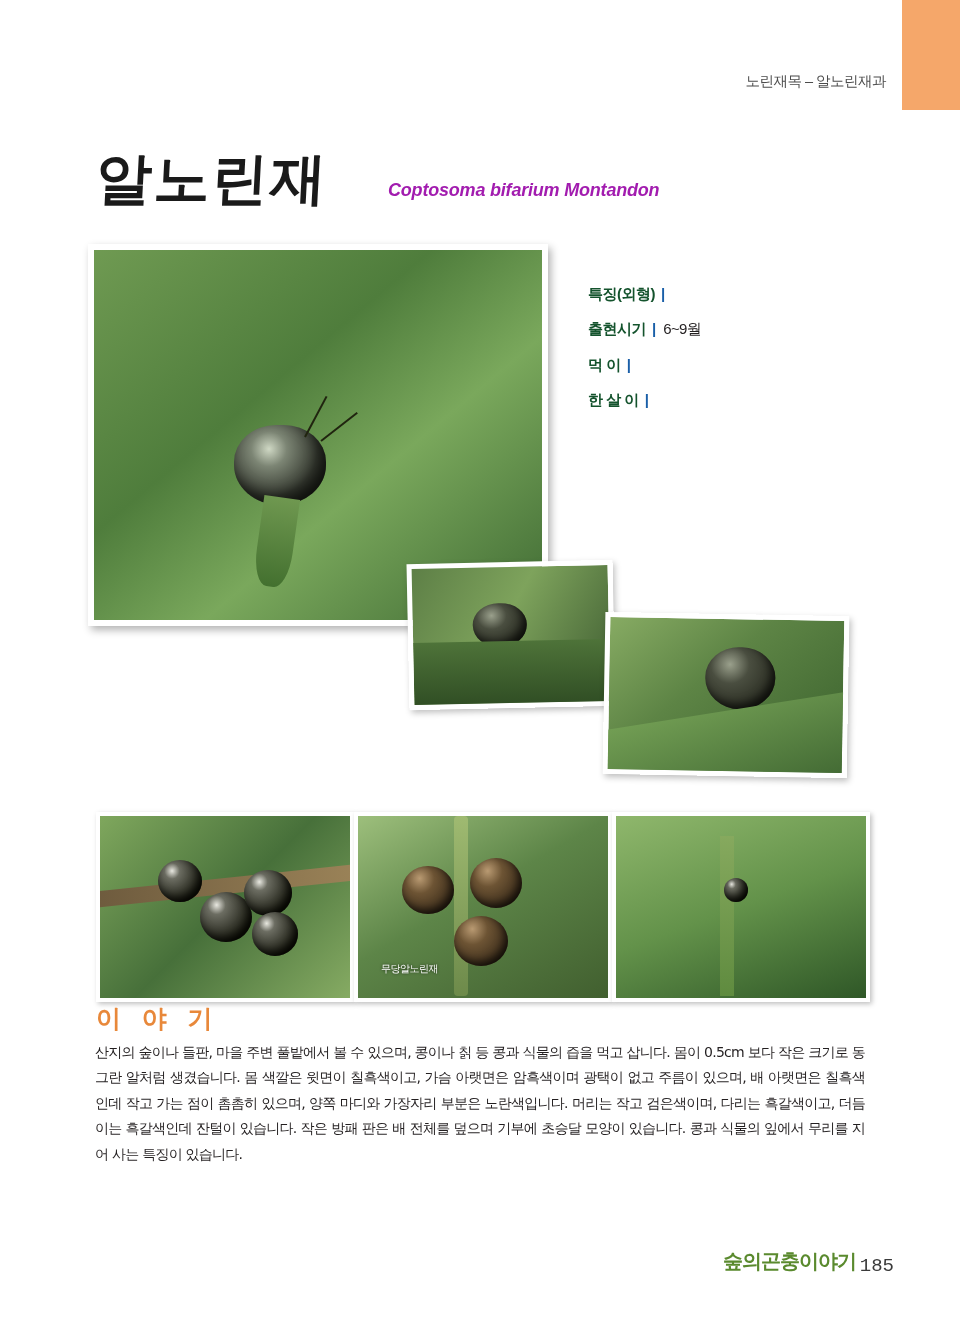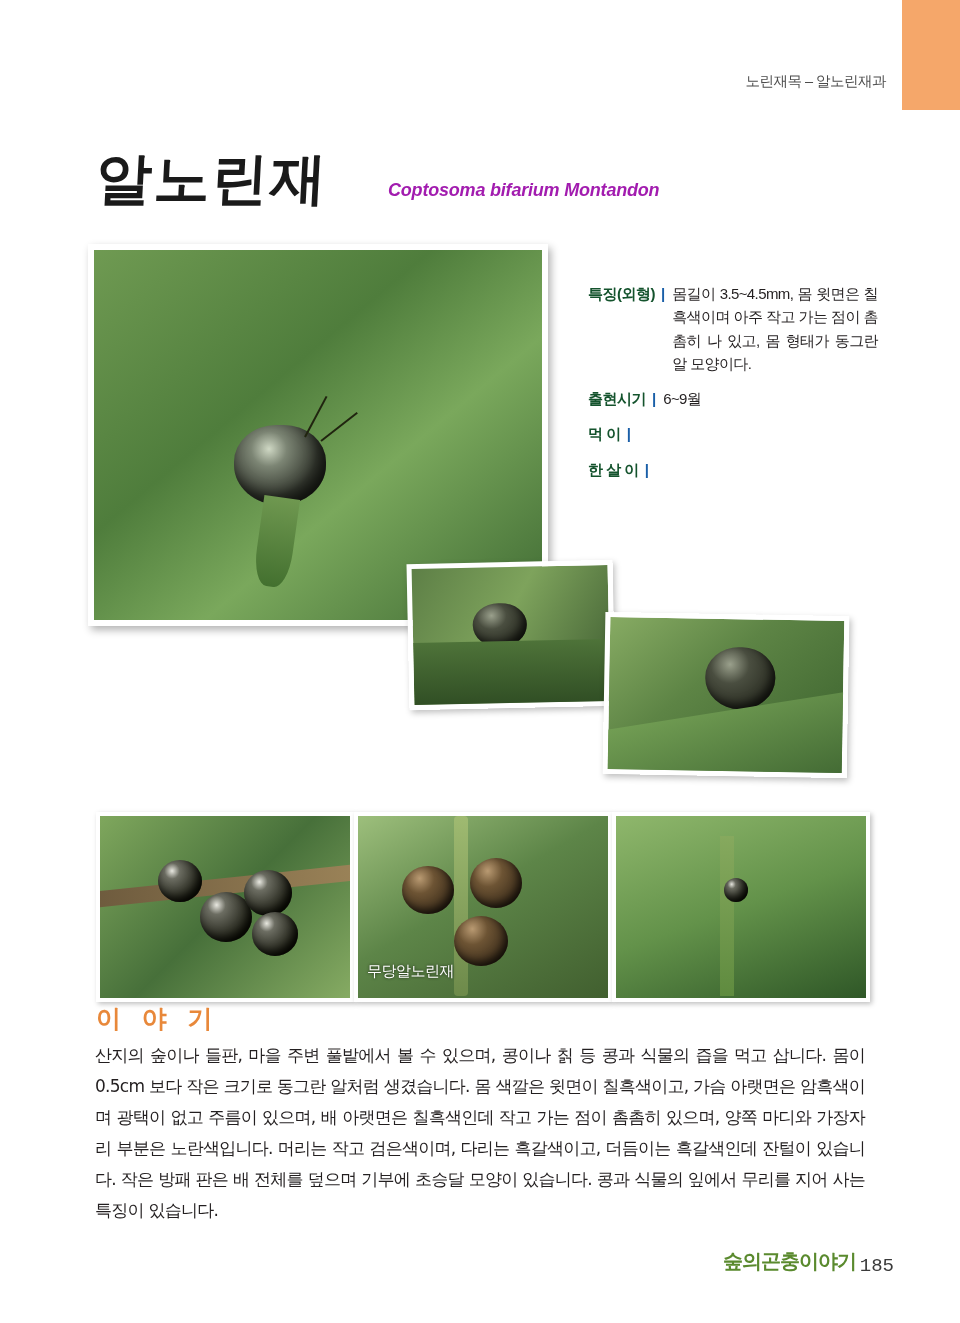--- a/index.html
+++ b/index.html
@@ -196,23 +196,23 @@
   .egg-brown {
     background: radial-gradient(ellipse at 34% 26%, #b99a72 0%, #6d5434 30%, #2d2113 90%);
   }
   .branch {
     position: absolute;
     background: linear-gradient(90deg, #6d5a3d, #9b8358);
     border-radius: 4px;
   }
   .photo-caption {
     position: absolute;
-    left: 367px;
+    left: 381px;
     top: 962px;
-    font-size: 15px;
+    font-size: 10px;
     color: #ffffff;
     letter-spacing: -0.5px;
     text-shadow: 0 0 3px rgba(0,0,0,0.8);
   }
 
   
   .story-heading {
     position: absolute;
     left: 96px;
     top: 1002px;
@@ -220,21 +220,21 @@
     font-weight: bold;
     color: #e8883a;
     letter-spacing: 6px;
     font-family: "DejaVu Sans", sans-serif;
   }
   .story-body {
     position: absolute;
     left: 95px;
     top: 1040px;
     width: 770px;
-    font-size: 17px;
+    font-size: 14px;
     line-height: 1.82;
     letter-spacing: -0.75px;
     text-align: justify;
     color: #231f20;
     font-family: "DejaVu Sans", sans-serif;
   }
 
   
   .footer-brand {
     position: absolute;
@@ -268,21 +268,20 @@
   <div class="bug-main">
     <div class="antenna" style="left:70px; top:-34px; transform:rotate(28deg);"></div>
     <div class="antenna" style="left:86px; top:-30px; transform:rotate(52deg);"></div>
   </div>
 </div>
 
 <div class="facts">
   <div class="fact-row">
     <span class="fact-label">특징(외형)</span>
     <span class="fact-bar">|</span>
-    <span class="fact-value">몸길이 3.5~4.5mm, 몸 윗면은 칠흑색이며 아주 작고 가는 점이 촘촘히 나 있고, 몸 형태가 동그란 알 모양이다.</span>
   </div>
   <div class="fact-row">
     <span class="fact-label">출현시기</span>
     <span class="fact-bar">|</span>
     <span class="fact-value">6~9월</span>
   </div>
   <div class="fact-row">
     <span class="fact-label">먹      이</span>
     <span class="fact-bar">|</span>
   </div>

